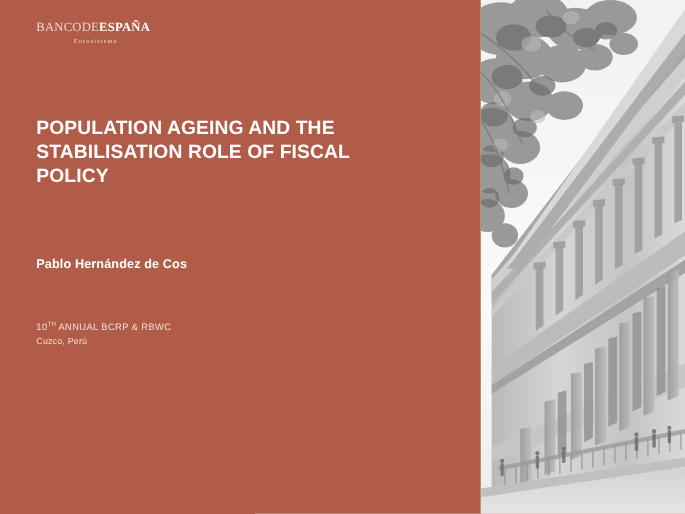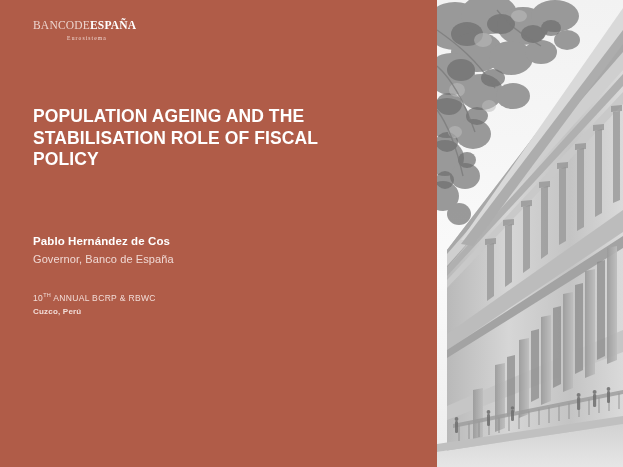--- a/index.html
+++ b/index.html
@@ -112,21 +112,20 @@
     letter-spacing: 0.35px;
   }
   .event-line sup {
     font-size: 5.5px;
     vertical-align: super;
     letter-spacing: 0.2px;
   }
   .event-venue, .event-date {
     font-size: 8px;
     letter-spacing: 0.2px;
-    font-weight: bold;
   }
 
   
   .photo {
     position: absolute;
     left: 437px;
     top: 0;
     width: 186px;
     height: 467px;
     overflow: hidden;
@@ -143,21 +142,20 @@
 
     <div class="logo">
       <div class="logo-wordmark"><span class="logo-banco">BANCODE</span><span class="logo-espana">ESPAÑA</span></div>
       <div class="logo-sub">Eurosistema</div>
     </div>
 
     <div class="title">POPULATION AGEING AND THE STABILISATION ROLE OF FISCAL POLICY</div>
 
     <div class="author-block">
       <div class="author-name">Pablo Hernández de Cos</div>
-      <div class="author-role">Governor, Banco de España</div>
     </div>
 
     <div class="event-block">
       <div class="event-line"><span>10</span><sup>TH</sup>
         <span>ANNUAL BCRP &amp; RBWC</span></div>
       <div class="event-line event-venue">Cuzco, Perú</div>
     </div>
   </div>
 
   <div class="photo">

